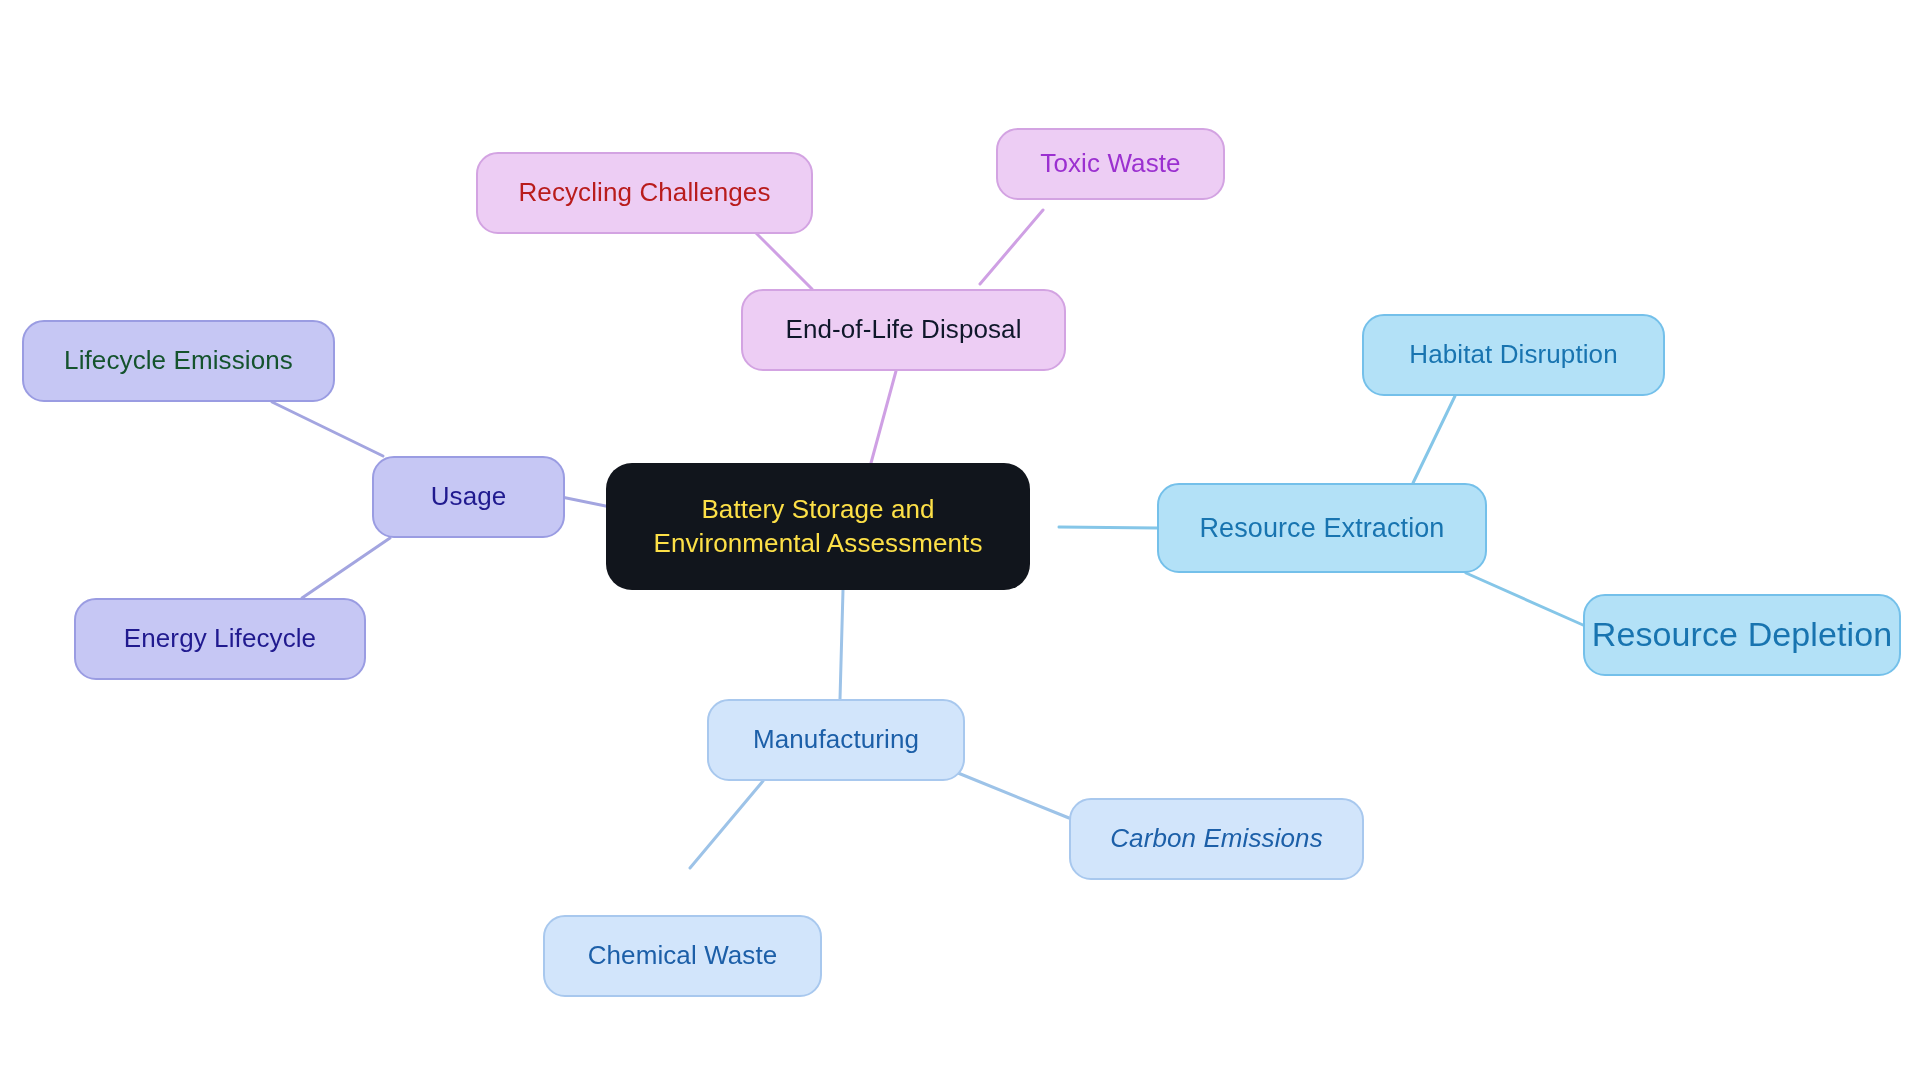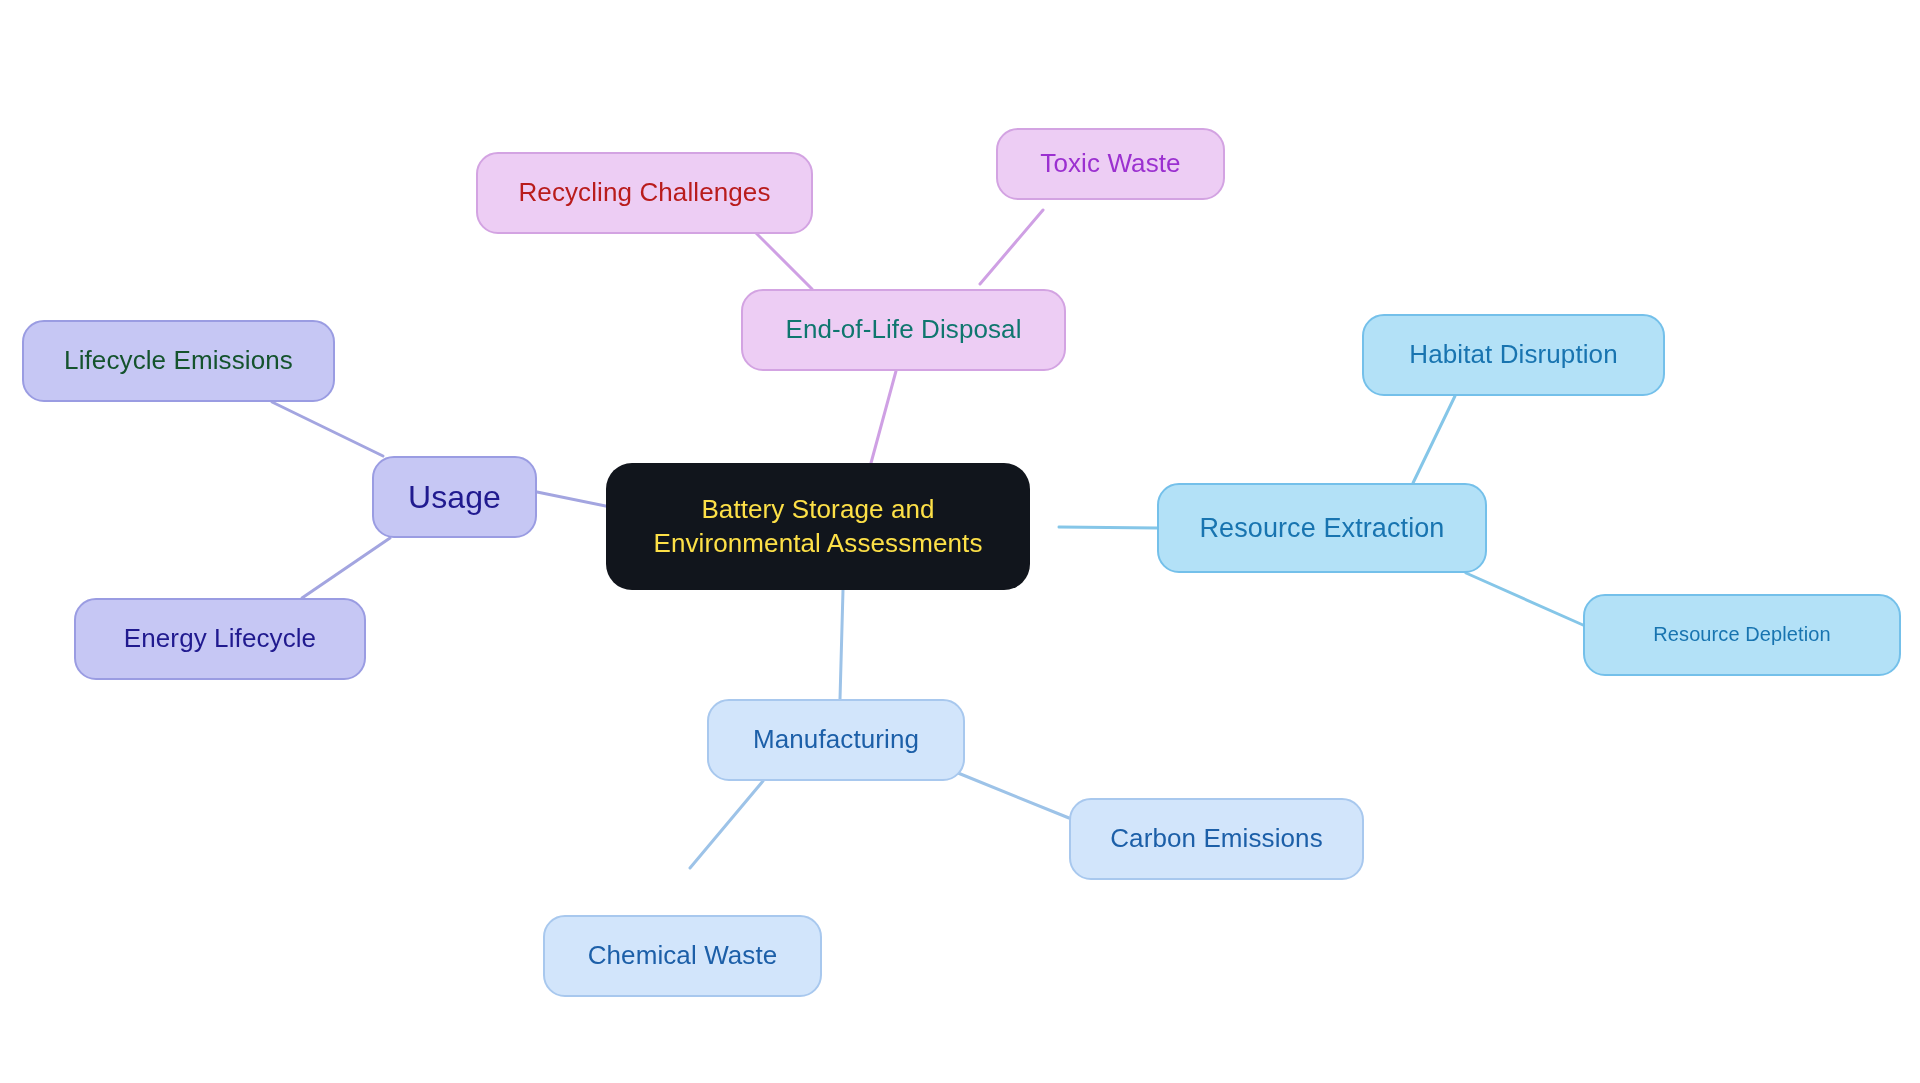--- a/index.html
+++ b/index.html
@@ -62,24 +62,24 @@
       <line x1="390" y1="538" x2="302" y2="598" stroke="#a3a5e0" stroke-width="3" stroke-linecap="round"></line>
       <line x1="871" y1="463" x2="896" y2="371" stroke="#cfa0e4" stroke-width="3" stroke-linecap="round"></line>
       <line x1="812" y1="289" x2="745" y2="222" stroke="#cfa0e4" stroke-width="3" stroke-linecap="round"></line>
       <line x1="980" y1="284" x2="1043" y2="210" stroke="#cfa0e4" stroke-width="3" stroke-linecap="round"></line>
     </svg>
   <div id="node-layer">
       <div class="node node-root" style="left: 606px; top: 463px; width: 424px; height: 127px; background: rgb(17, 21, 28); border-color: rgb(17, 21, 28); color: #fde047; font-size: 26px;"><span>Battery Storage and
 Environmental Assessments</span></div>
       <div class="node" style="left: 1157px; top: 483px; width: 330px; height: 90px; background: rgb(179, 225, 247); border-color: rgb(116, 192, 234); color: rgb(24, 116, 176); font-size: 27px;"><span>Resource Extraction</span></div>
       <div class="node" style="left: 1362px; top: 314px; width: 303px; height: 82px; background: rgb(179, 225, 247); border-color: rgb(116, 192, 234); color: rgb(24, 116, 176); font-size: 26px;"><span>Habitat Disruption</span></div>
-      <div class="node" style="left: 1583px; top: 594px; width: 318px; height: 82px; background: rgb(179, 225, 247); border-color: rgb(116, 192, 234); color: rgb(24, 116, 176); font-size: 20px;"><span>Resource Depletion</span></div>
+      <div class="node" style="left: 1583px; top: 594px; width: 318px; height: 82px; background: rgb(179, 225, 247); border-color: rgb(116, 192, 234); color: rgb(24, 116, 176); font-size: 34px;"><span>Resource Depletion</span></div>
       <div class="node" style="left: 707px; top: 699px; width: 258px; height: 82px; background: rgb(210, 229, 251); border-color: rgb(168, 200, 238); color: rgb(28, 95, 168); font-size: 26px;"><span>Manufacturing</span></div>
-      <div class="node" style="left: 372px; top: 456px; width: 165px; height: 82px; background: rgb(198, 199, 244); border-color: rgb(154, 156, 226); color: rgb(32, 26, 143); font-size: 32px;"><span>Usage</span></div>
-      <div class="node" style="left: 741px; top: 289px; width: 325px; height: 82px; background: rgb(237, 205, 244); border-color: rgb(211, 163, 226); color: #0f766e; font-size: 26px;"><span>End-of-Life Disposal</span></div>
+      <div class="node" style="left: 372px; top: 456px; width: 193px; height: 82px; background: rgb(198, 199, 244); border-color: rgb(154, 156, 226); color: rgb(32, 26, 143); font-size: 26px;"><span>Usage</span></div>
+      <div class="node" style="left: 741px; top: 289px; width: 325px; height: 82px; background: rgb(237, 205, 244); border-color: rgb(211, 163, 226); color: #0f172a; font-size: 26px;"><span>End-of-Life Disposal</span></div>
       <div class="node" style="left: 543px; top: 868px; width: 279px; height: 82px; background: rgb(210, 229, 251); border-color: rgb(168, 200, 238); color: rgb(28, 95, 168); font-size: 26px; margin-top: 47px;"><span>Chemical Waste</span></div>
-      <div class="node" style="left: 1069px; top: 798px; width: 295px; height: 82px; background: rgb(210, 229, 251); border-color: rgb(168, 200, 238); color: rgb(28, 95, 168); font-size: 26px;"><span>Carbon Emissions</span></div>
+      <div class="node" style="left: 1069px; top: 798px; width: 295px; height: 82px; background: rgb(210, 229, 251); border-color: rgb(168, 200, 238); color: rgb(28, 95, 168); font-size: 26px; font-style: italic;"><span>Carbon Emissions</span></div>
       <div class="node" style="left: 22px; top: 320px; width: 313px; height: 82px; background: rgb(198, 199, 244); border-color: rgb(154, 156, 226); color: #14532d; font-size: 26px;"><span>Lifecycle Emissions</span></div>
       <div class="node" style="left: 74px; top: 598px; width: 292px; height: 82px; background: rgb(198, 199, 244); border-color: rgb(154, 156, 226); color: rgb(32, 26, 143); font-size: 26px;"><span>Energy Lifecycle</span></div>
       <div class="node" style="left: 476px; top: 140px; width: 337px; height: 82px; background: rgb(237, 205, 244); border-color: rgb(211, 163, 226); color: #b91c1c; font-size: 26px; margin-top: 12px;"><span>Recycling Challenges</span></div>
       <div class="node" style="left: 996px; top: 128px; width: 229px; height: 72px; background: rgb(237, 205, 244); border-color: rgb(211, 163, 226); color: rgb(155, 48, 208); font-size: 26px;"><span>Toxic Waste</span></div>
     </div>
 </div>
 
 </body></html>

